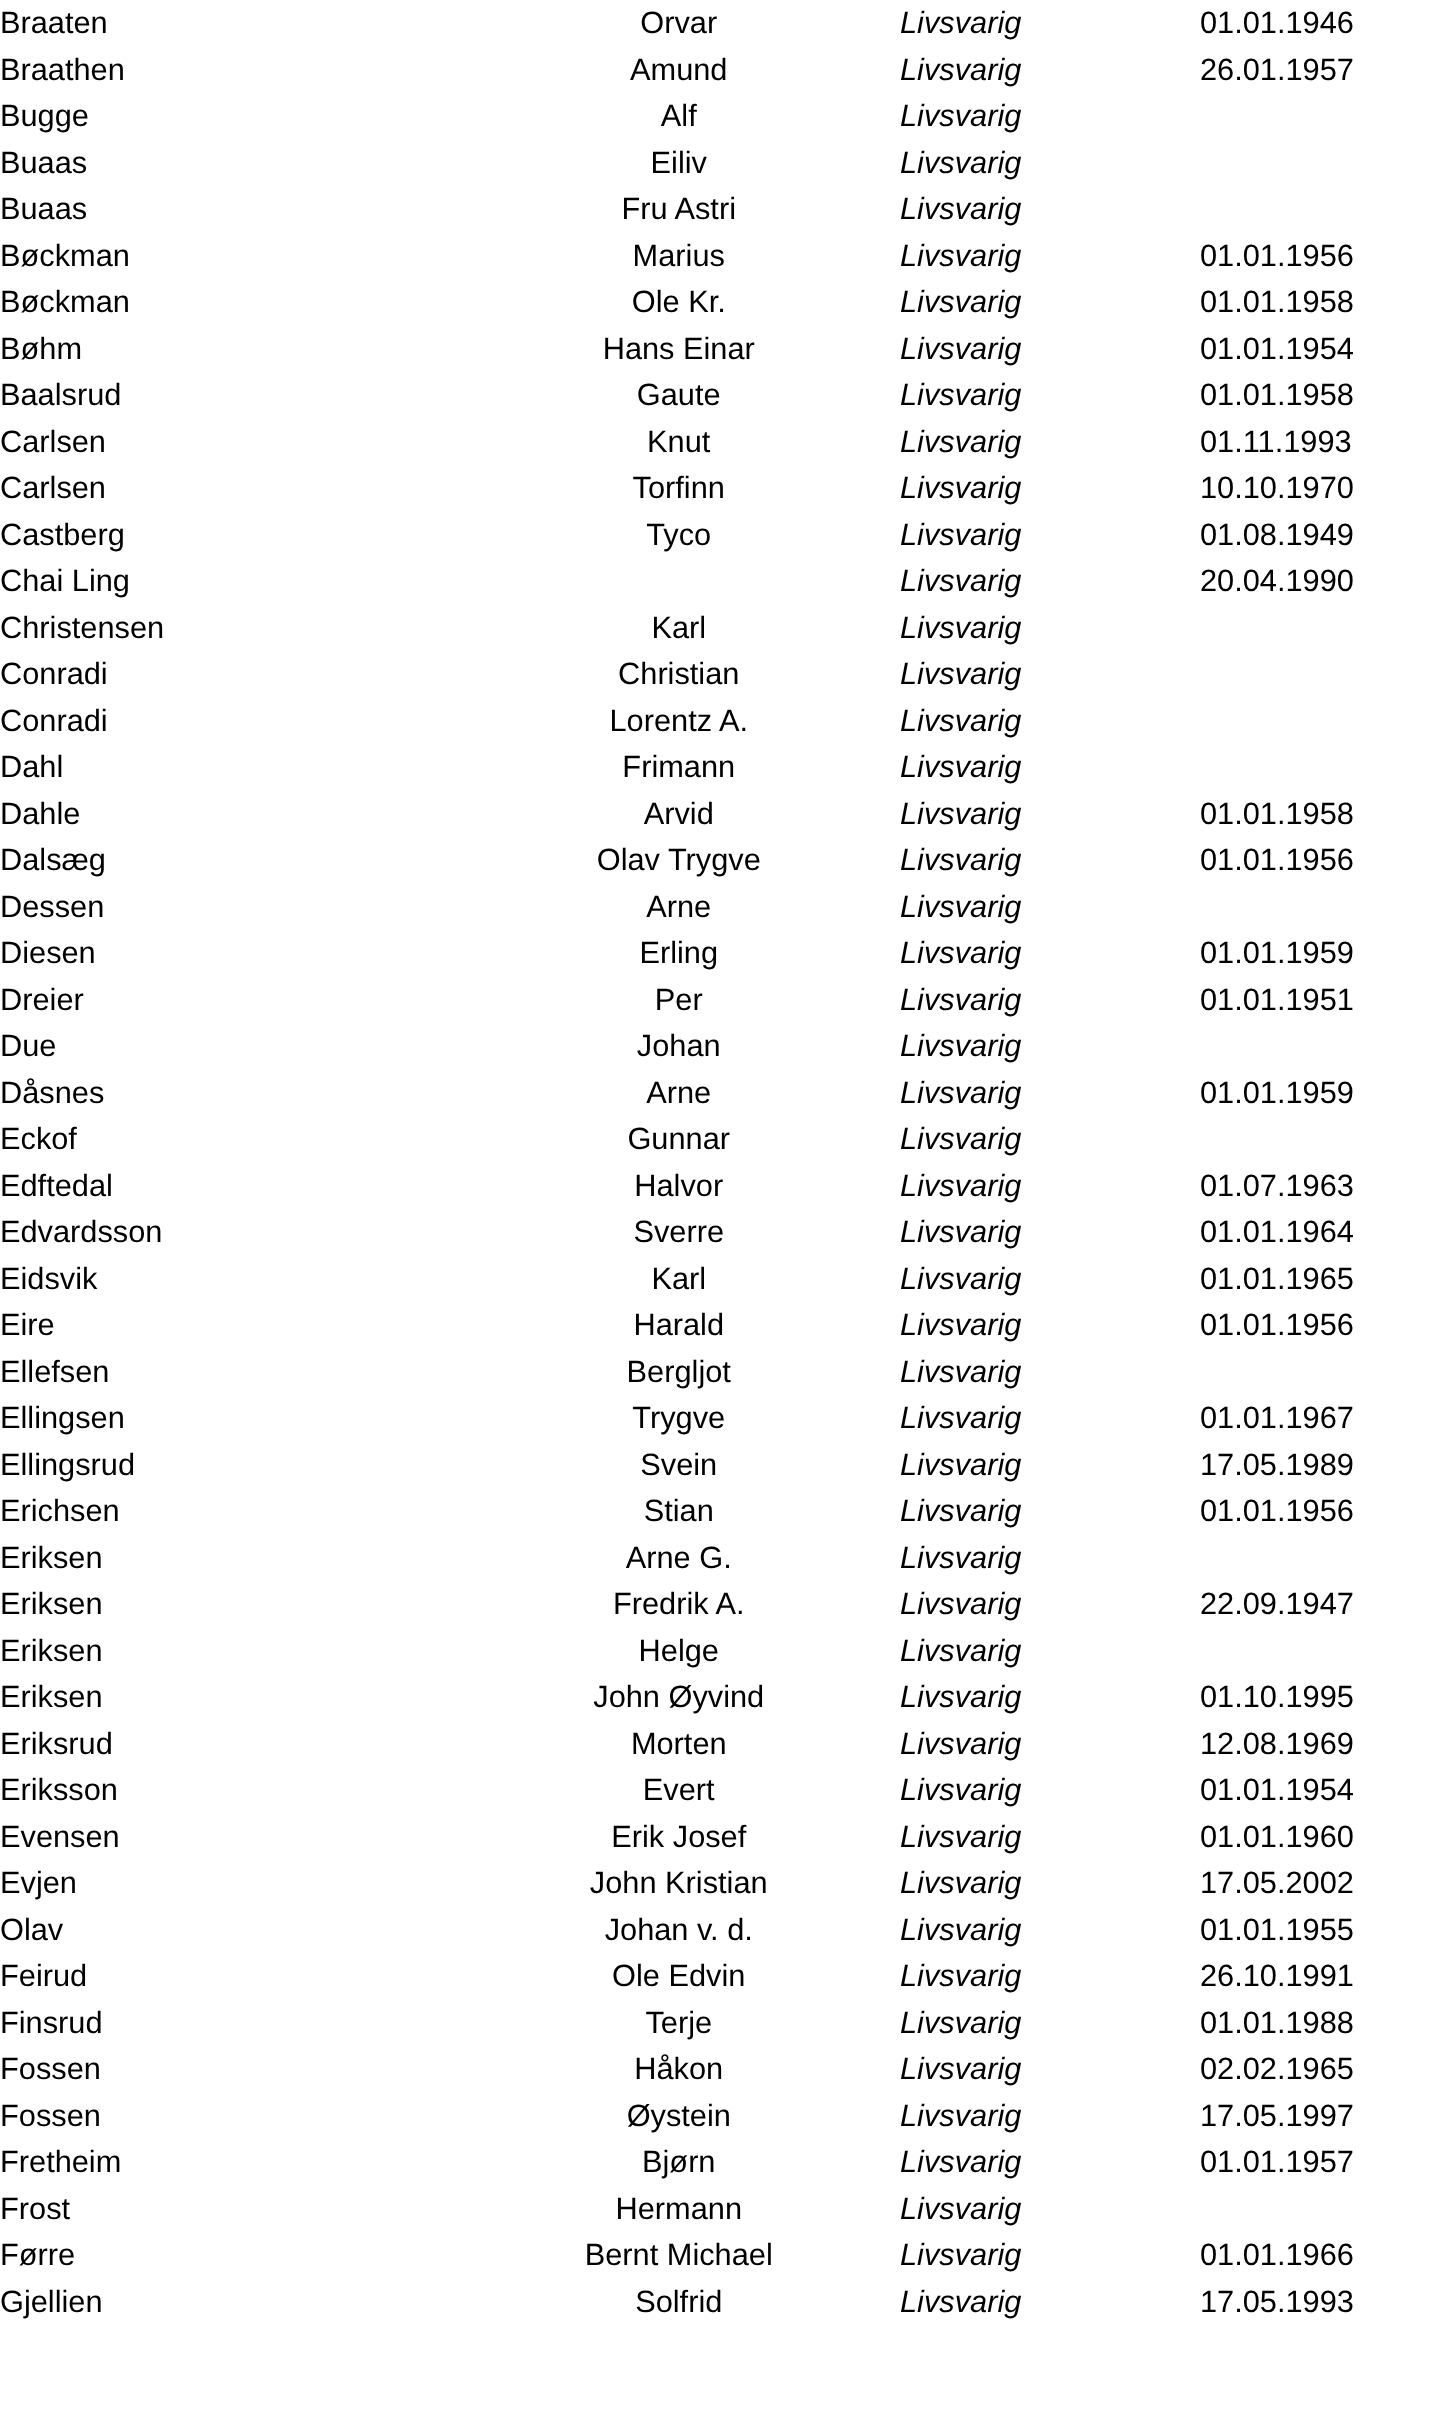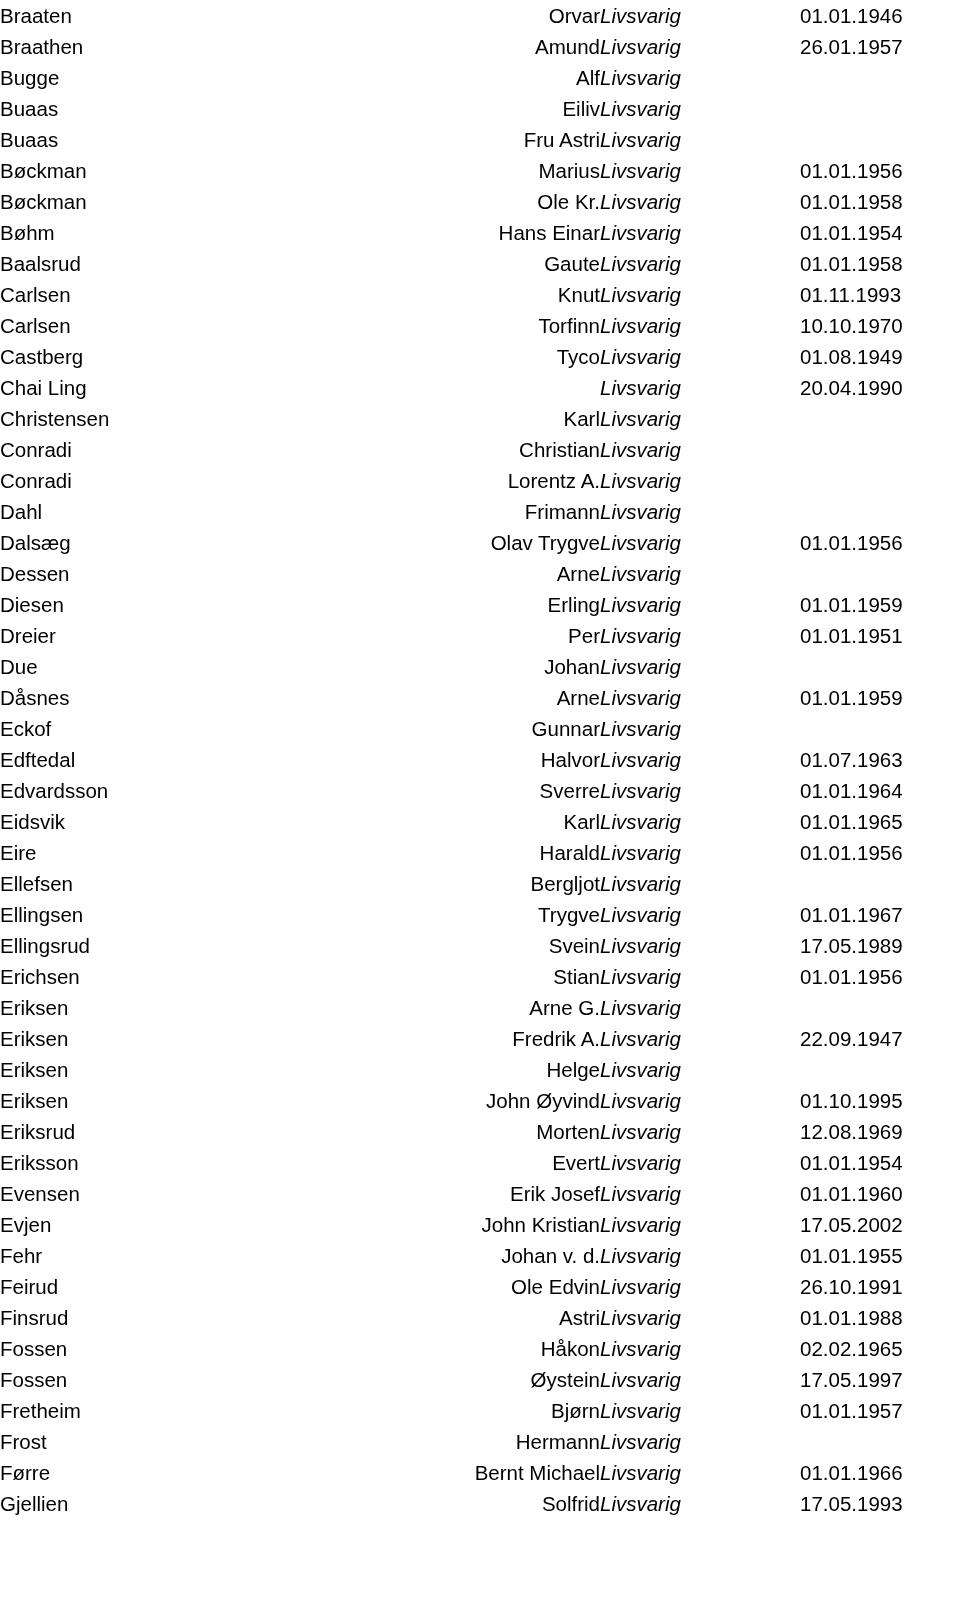--- a/index.html
+++ b/index.html
@@ -34,21 +34,21 @@
     overflow: hidden;
     vertical-align: baseline;
   }
   td.col-surname {
     width: 305px;
     text-align: left;
     padding-left: 1px;
   }
   td.col-firstname {
     width: 295px;
-    text-align: right;
+    text-align: center;
   }
   td.col-type {
     width: 200px;
     text-align: left;
     font-style: italic;
   }
   td.col-date {
     width: 160px;
     text-align: left;
     padding-right: 2px;
@@ -155,20 +155,26 @@
         <td class="col-type">Livsvarig</td>
         <td class="col-date"></td>
       </tr>
       <tr>
         <td class="col-surname">Dahl</td>
         <td class="col-firstname">Frimann</td>
         <td class="col-type">Livsvarig</td>
         <td class="col-date"></td>
       </tr>
       <tr>
+        <td class="col-surname">Dahle</td>
+        <td class="col-firstname">Arvid</td>
+        <td class="col-type">Livsvarig</td>
+        <td class="col-date">01.01.1958</td>
+      </tr>
+      <tr>
         <td class="col-surname">Dalsæg</td>
         <td class="col-firstname">Olav Trygve</td>
         <td class="col-type">Livsvarig</td>
         <td class="col-date">01.01.1956</td>
       </tr>
       <tr>
         <td class="col-surname">Dessen</td>
         <td class="col-firstname">Arne</td>
         <td class="col-type">Livsvarig</td>
         <td class="col-date"></td>
@@ -293,34 +299,34 @@
         <td class="col-type">Livsvarig</td>
         <td class="col-date">01.01.1960</td>
       </tr>
       <tr>
         <td class="col-surname">Evjen</td>
         <td class="col-firstname">John Kristian</td>
         <td class="col-type">Livsvarig</td>
         <td class="col-date">17.05.2002</td>
       </tr>
       <tr>
-        <td class="col-surname">Fehr</td>
+        <td class="col-surname">Olav</td>
         <td class="col-firstname">Johan v. d.</td>
         <td class="col-type">Livsvarig</td>
         <td class="col-date">01.01.1955</td>
       </tr>
       <tr>
         <td class="col-surname">Feirud</td>
         <td class="col-firstname">Ole Edvin</td>
         <td class="col-type">Livsvarig</td>
         <td class="col-date">26.10.1991</td>
       </tr>
       <tr>
         <td class="col-surname">Finsrud</td>
-        <td class="col-firstname">Astri</td>
+        <td class="col-firstname">Terje</td>
         <td class="col-type">Livsvarig</td>
         <td class="col-date">01.01.1988</td>
       </tr>
       <tr>
         <td class="col-surname">Fossen</td>
         <td class="col-firstname">Håkon</td>
         <td class="col-type">Livsvarig</td>
         <td class="col-date">02.02.1965</td>
       </tr>
       <tr>

